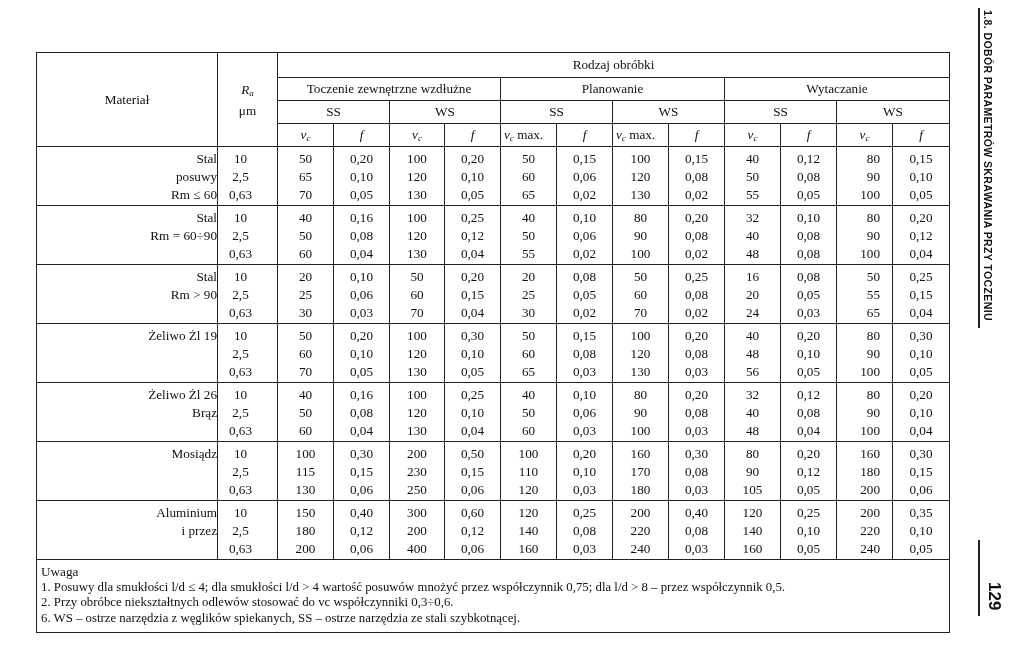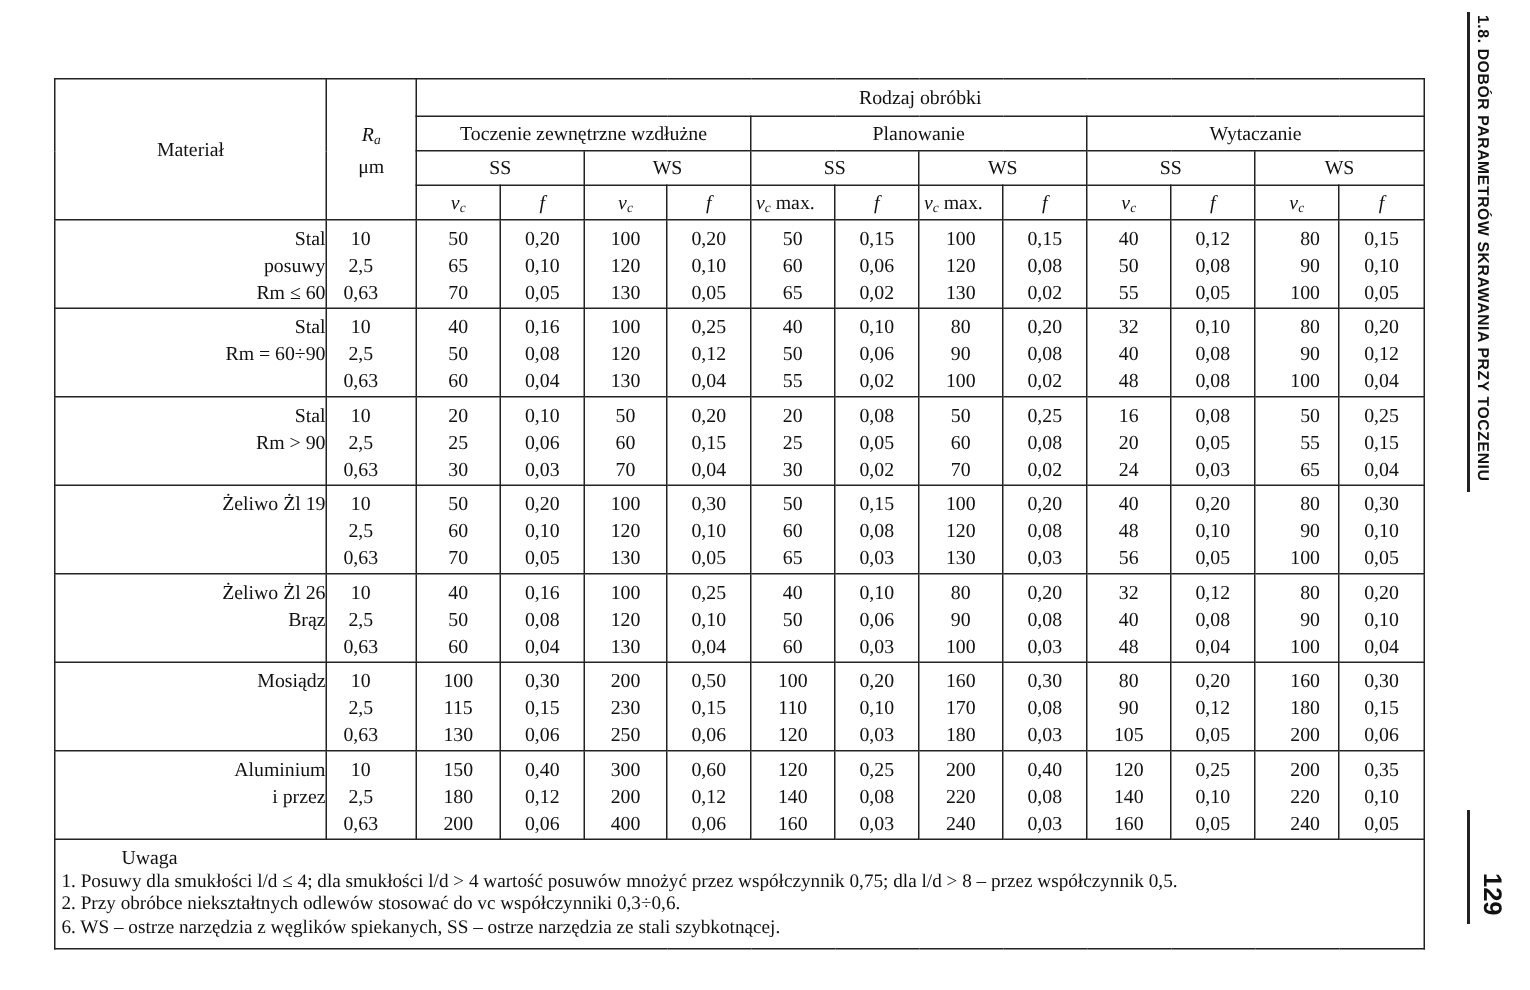--- a/index.html
+++ b/index.html
@@ -16,21 +16,21 @@
   table.main td, table.main th { border:1px solid #222; font-weight:normal; padding:0; }
   table.main th { text-align:center; height:22px; }
   .mat { text-align:right; vertical-align:top; padding:3px 0 0 3px !important; line-height:18.2px; }
   .ra { text-align:center; padding:3px 14px 0 0 !important; vertical-align:top; line-height:18.2px; }
   .num { text-align:center; vertical-align:top; padding-top:3px !important; line-height:18.2px; }
   .num.r { text-align:right; padding-right:12px !important; }
   .sub { font-size:9px; font-style:italic; vertical-align:-2px; }
   i { font-style:italic; }
   tr.data td { height:55px; }
   .notes { text-align:left; vertical-align:top; padding:4px 0 0 4px !important; line-height:15.5px; height:68px; font-size:12.8px; }
-  .notes .nh { font-size:13.2px;margin-left:40px; }
+  .notes .nh { font-size:13.2px; }
   .line { display:block; }
 </style>
 </head>
 <body>
 
 <div class="title">
 </div>
 
 <div class="side-header">
   <div class="rule"></div>

